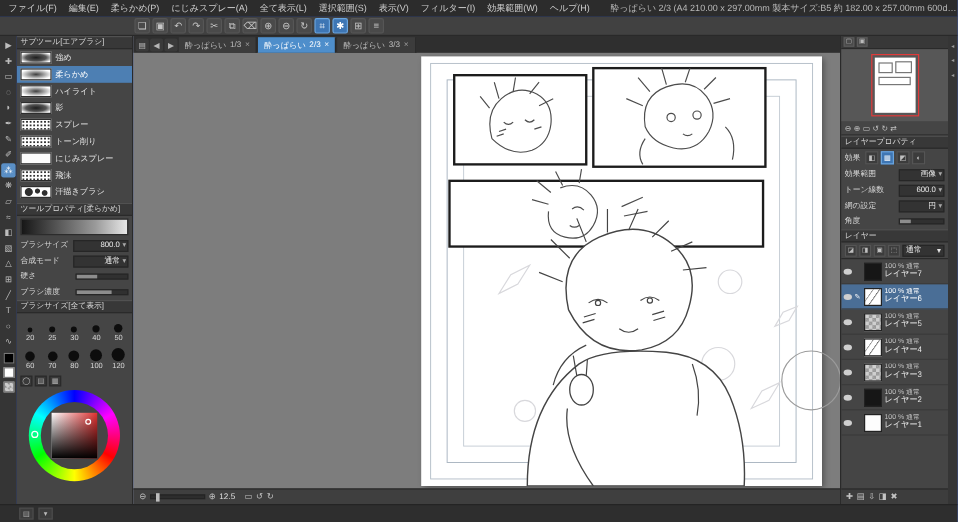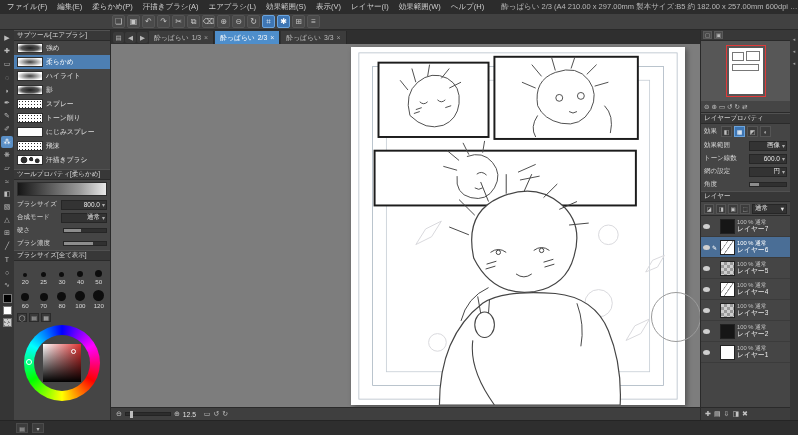--- a/index.html
+++ b/index.html
@@ -196,25 +196,25 @@
 <body>
 
 <div id="app">
 
   <div class="menubar">
     <div style="display:flex">
 
     <span class="menu-item">ファイル(F)</span>
         <span class="menu-item">編集(E)</span>
         <span class="menu-item">柔らかめ(P)</span>
-        <span class="menu-item">汗描きブラシ(A)</span>
-        <span class="menu-item">エアブラシ(L)</span>
-        <span class="menu-item">効果範囲(S)</span>
+        <span class="menu-item">にじみスプレー(A)</span>
+        <span class="menu-item">全て表示(L)</span>
+        <span class="menu-item">選択範囲(S)</span>
         <span class="menu-item">表示(V)</span>
-        <span class="menu-item">レイヤー(I)</span>
+        <span class="menu-item">フィルター(I)</span>
         <span class="menu-item">効果範囲(W)</span>
         <span class="menu-item">ヘルプ(H)</span>
       </div>
     <span class="window-title">酔っぱらい 2/3 (A4 210.00 x 297.00mm 製本サイズ:B5 約 182.00 x 257.00mm 600dpi 12.5%) - CLIP STUDIO PAINT EX</span>
   </div>
 
   <div class="commandbar">
 
   <span class="cmd-icon">❏</span>
       <span class="cmd-icon">▣</span>

